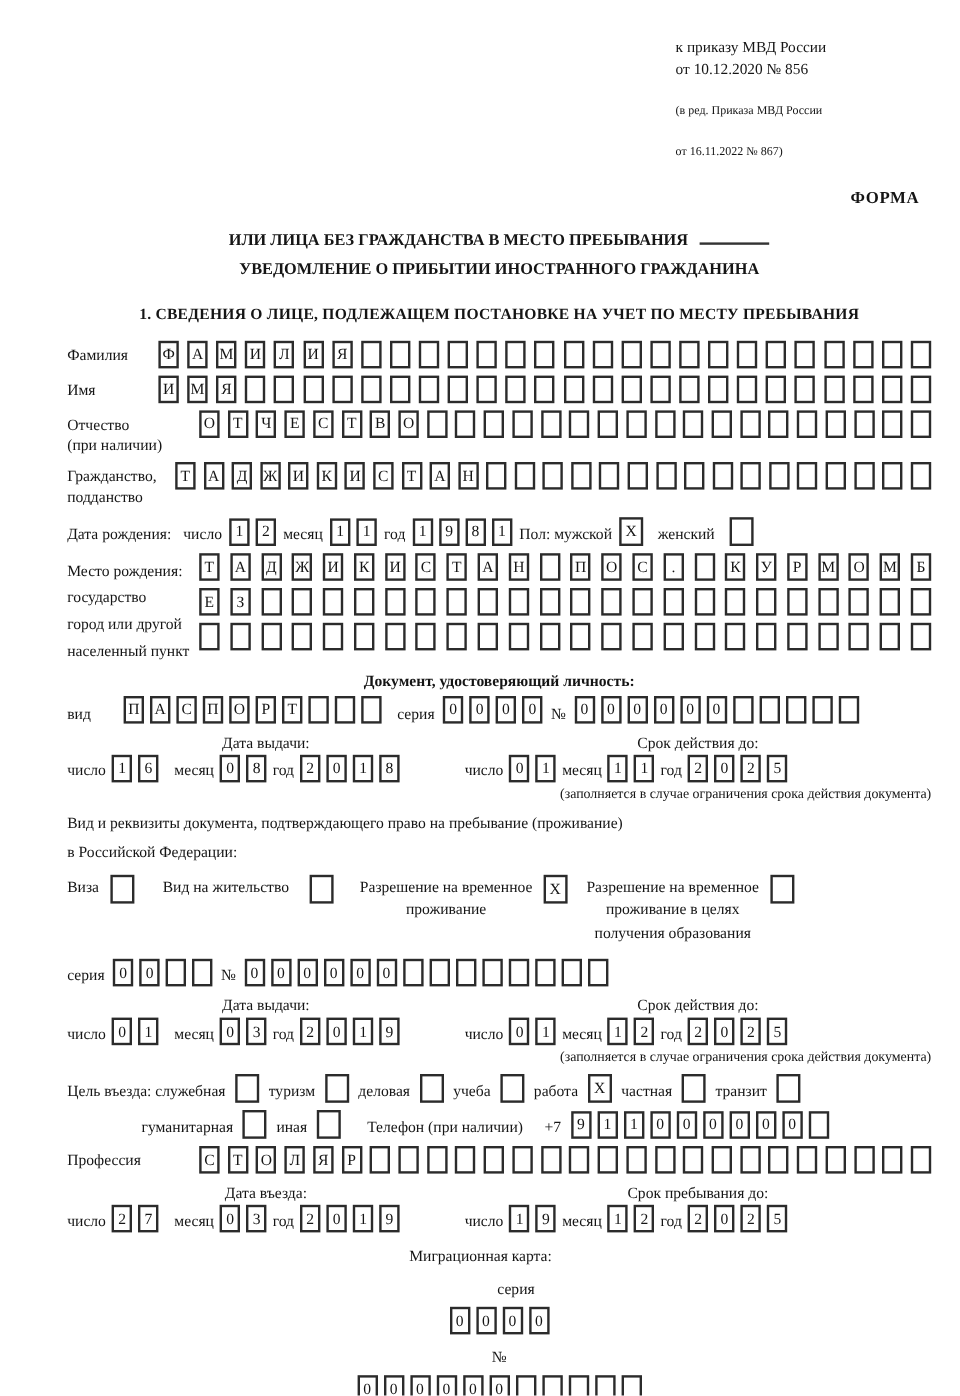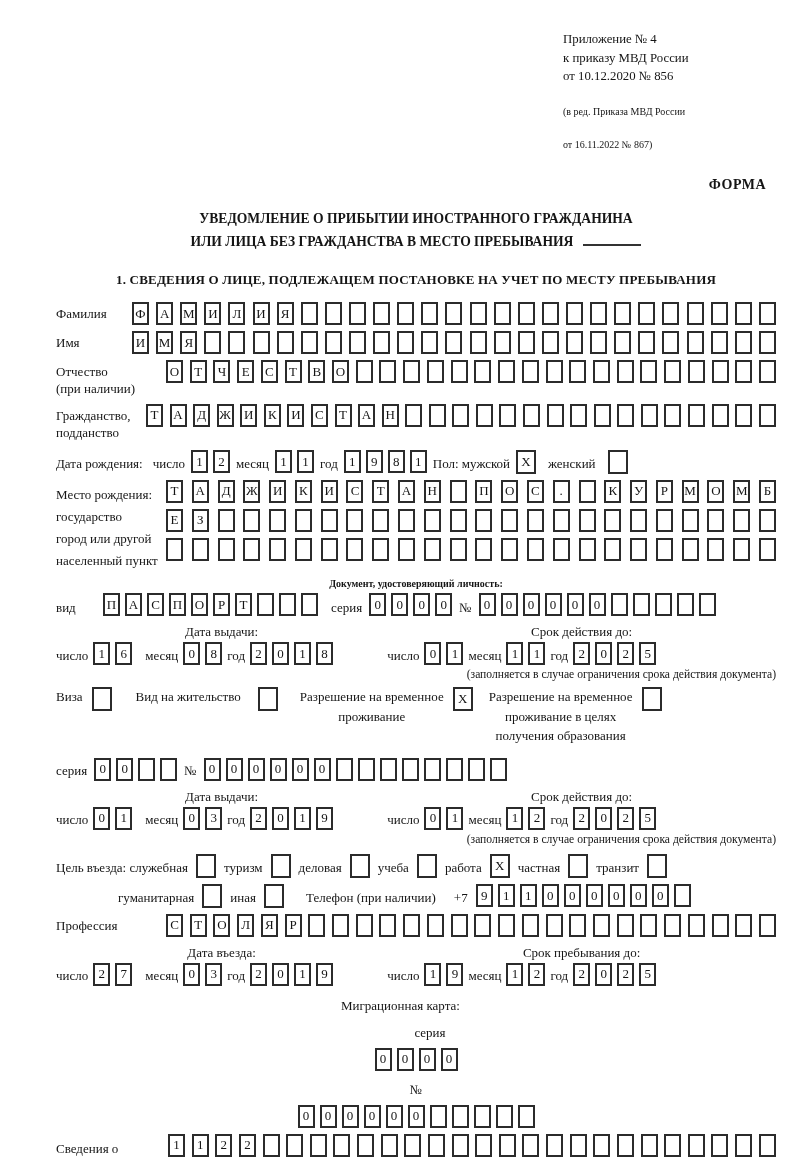--- a/index.html
+++ b/index.html
@@ -26,39 +26,38 @@
   .dhead .h1{width:46%;text-align:center;} .dhead .h2{width:54%;text-align:center;}
   .drow{display:flex;align-items:center;}
   .half1{display:flex;gap:5px;align-items:center;width:46%;}
   .half2{display:flex;gap:5px;align-items:center;}
   .fnote{font-size:11.6px;text-align:right;margin-top:3px;}
   .plain{font-size:13px;line-height:1.9;}
   .ckrow{display:flex;gap:16px;margin:6px 0 12px 0;align-items:flex-start;}
   .ckitem{display:flex;gap:9px;align-items:flex-start;font-size:13px;}
   .ckitem .ct{text-align:center;line-height:1.5;}
   .mt8{margin-top:8px;}
-  .dochdr{text-align:center;font-weight:bold;font-size:10px;margin:2px 0 4px 0;}
+  .dochdr{text-align:center;font-weight:bold;font-size:13px;margin:2px 0 4px 0;}
 </style>
 </head>
 <body>
 
 <div class="page">
 
   <div class="meta">
-    <div>Приложение № 4</div>
     <div>к приказу МВД России</div>
     <div>от 10.12.2020 № 856</div>
     <div class="m2">(в ред. Приказа МВД России</div>
     <div class="m2">от 16.11.2022 № 867)</div>
   </div>
   <div class="forma">ФОРМА</div>
 
   <div class="title">
+    <div><span>ИЛИ ЛИЦА БЕЗ ГРАЖДАНСТВА В МЕСТО ПРЕБЫВАНИЯ</span><span class="uline"></span></div>
     <div>УВЕДОМЛЕНИЕ О ПРИБЫТИИ ИНОСТРАННОГО ГРАЖДАНИНА</div>
-    <div><span>ИЛИ ЛИЦА БЕЗ ГРАЖДАНСТВА В МЕСТО ПРЕБЫВАНИЯ</span><span class="uline"></span></div>
   </div>
 
   <div class="sect">1. СВЕДЕНИЯ О ЛИЦЕ, ПОДЛЕЖАЩЕМ ПОСТАНОВКЕ НА УЧЕТ ПО МЕСТУ ПРЕБЫВАНИЯ</div>
 
   <div class="row">
     <div class="lbl w76">Фамилия</div>
     <div class="cells">
         <span class="cell">Ф</span>
         <span class="cell">А</span>
         <span class="cell">М</span>
@@ -384,20 +383,24 @@
       <span class="cellsf">
           <span class="cell">2</span>
           <span class="cell">0</span>
           <span class="cell">2</span>
           <span class="cell">5</span>
         </span>
     </div>
   </div>
   <div class="fnote">(заполняется в случае ограничения срока действия документа)</div>
 
+  <div class="plain" style="margin-top:6px;">
+    <div>Вид и реквизиты документа, подтверждающего право на пребывание (проживание)</div>
+    <div>в Российской Федерации:</div>
+  </div>
 
   <div class="ckrow">
     <div class="ckitem">
       <span class="ct">Виза</span>
       <span class="cbox"></span>
     </div>
     <div class="ckitem" style="margin-left:8px;">
       <span class="ct">Вид на жительство</span>
       <span class="cbox" style="margin-left:8px;"></span>
     </div>

